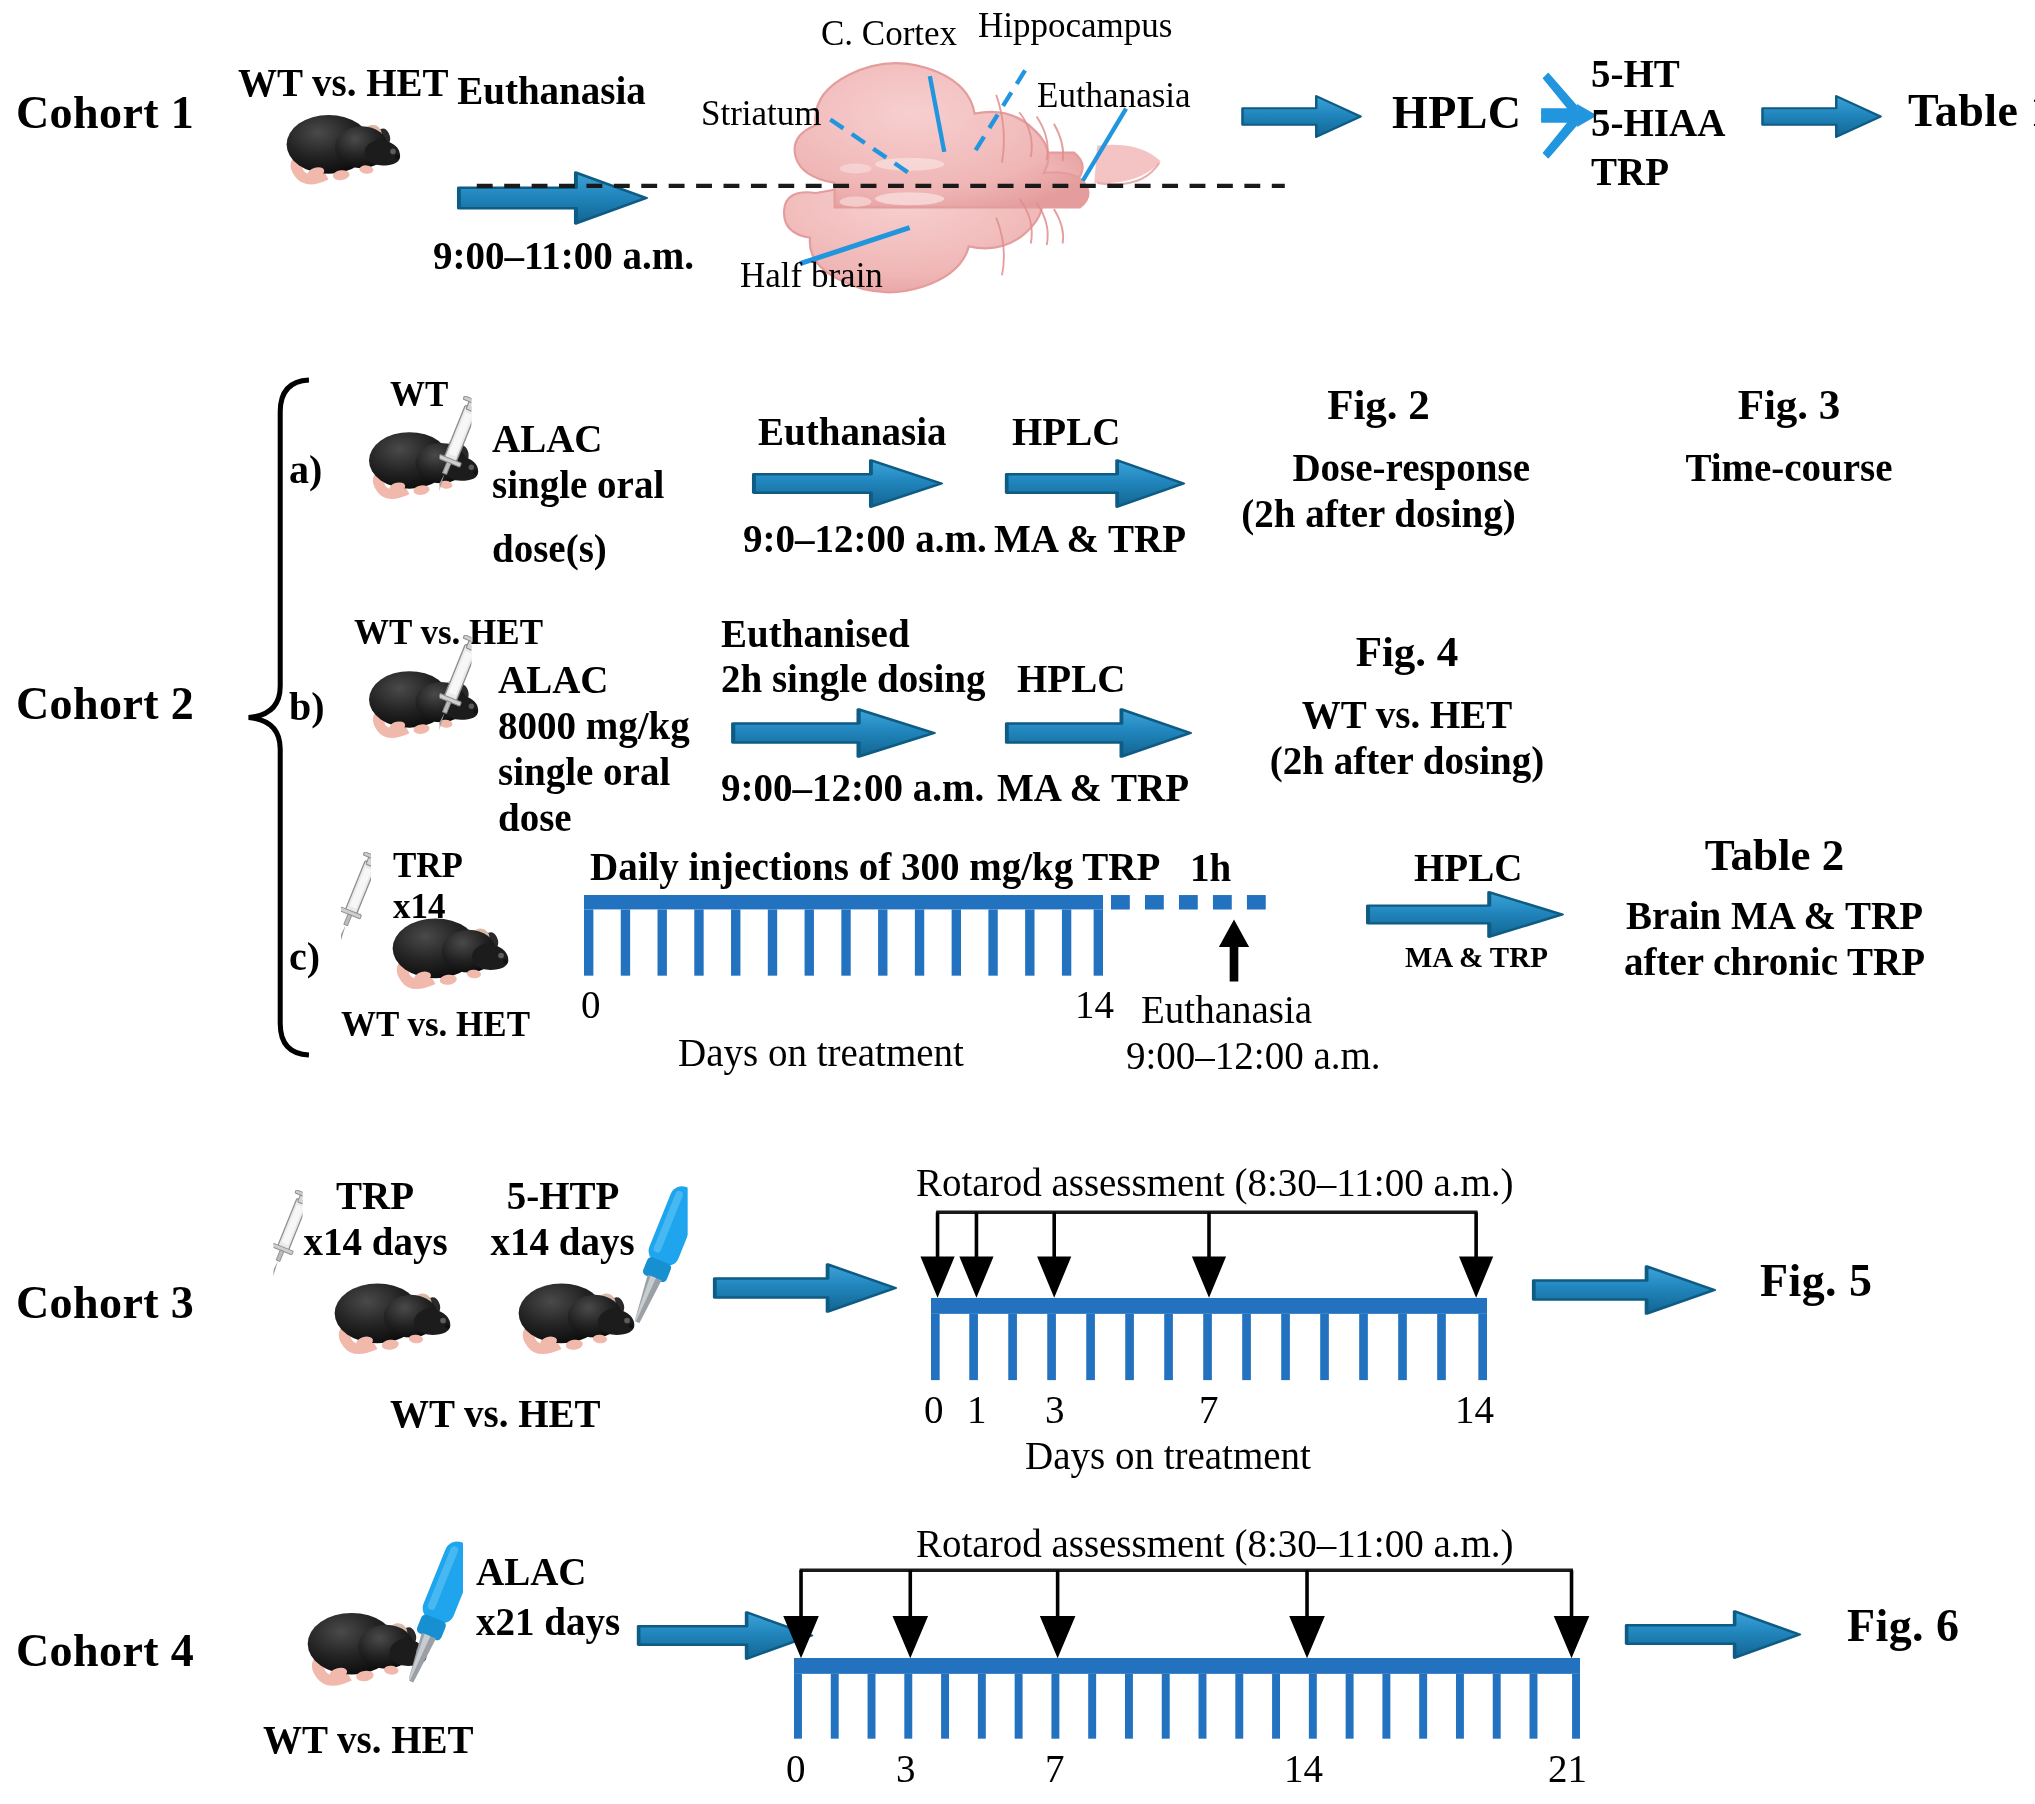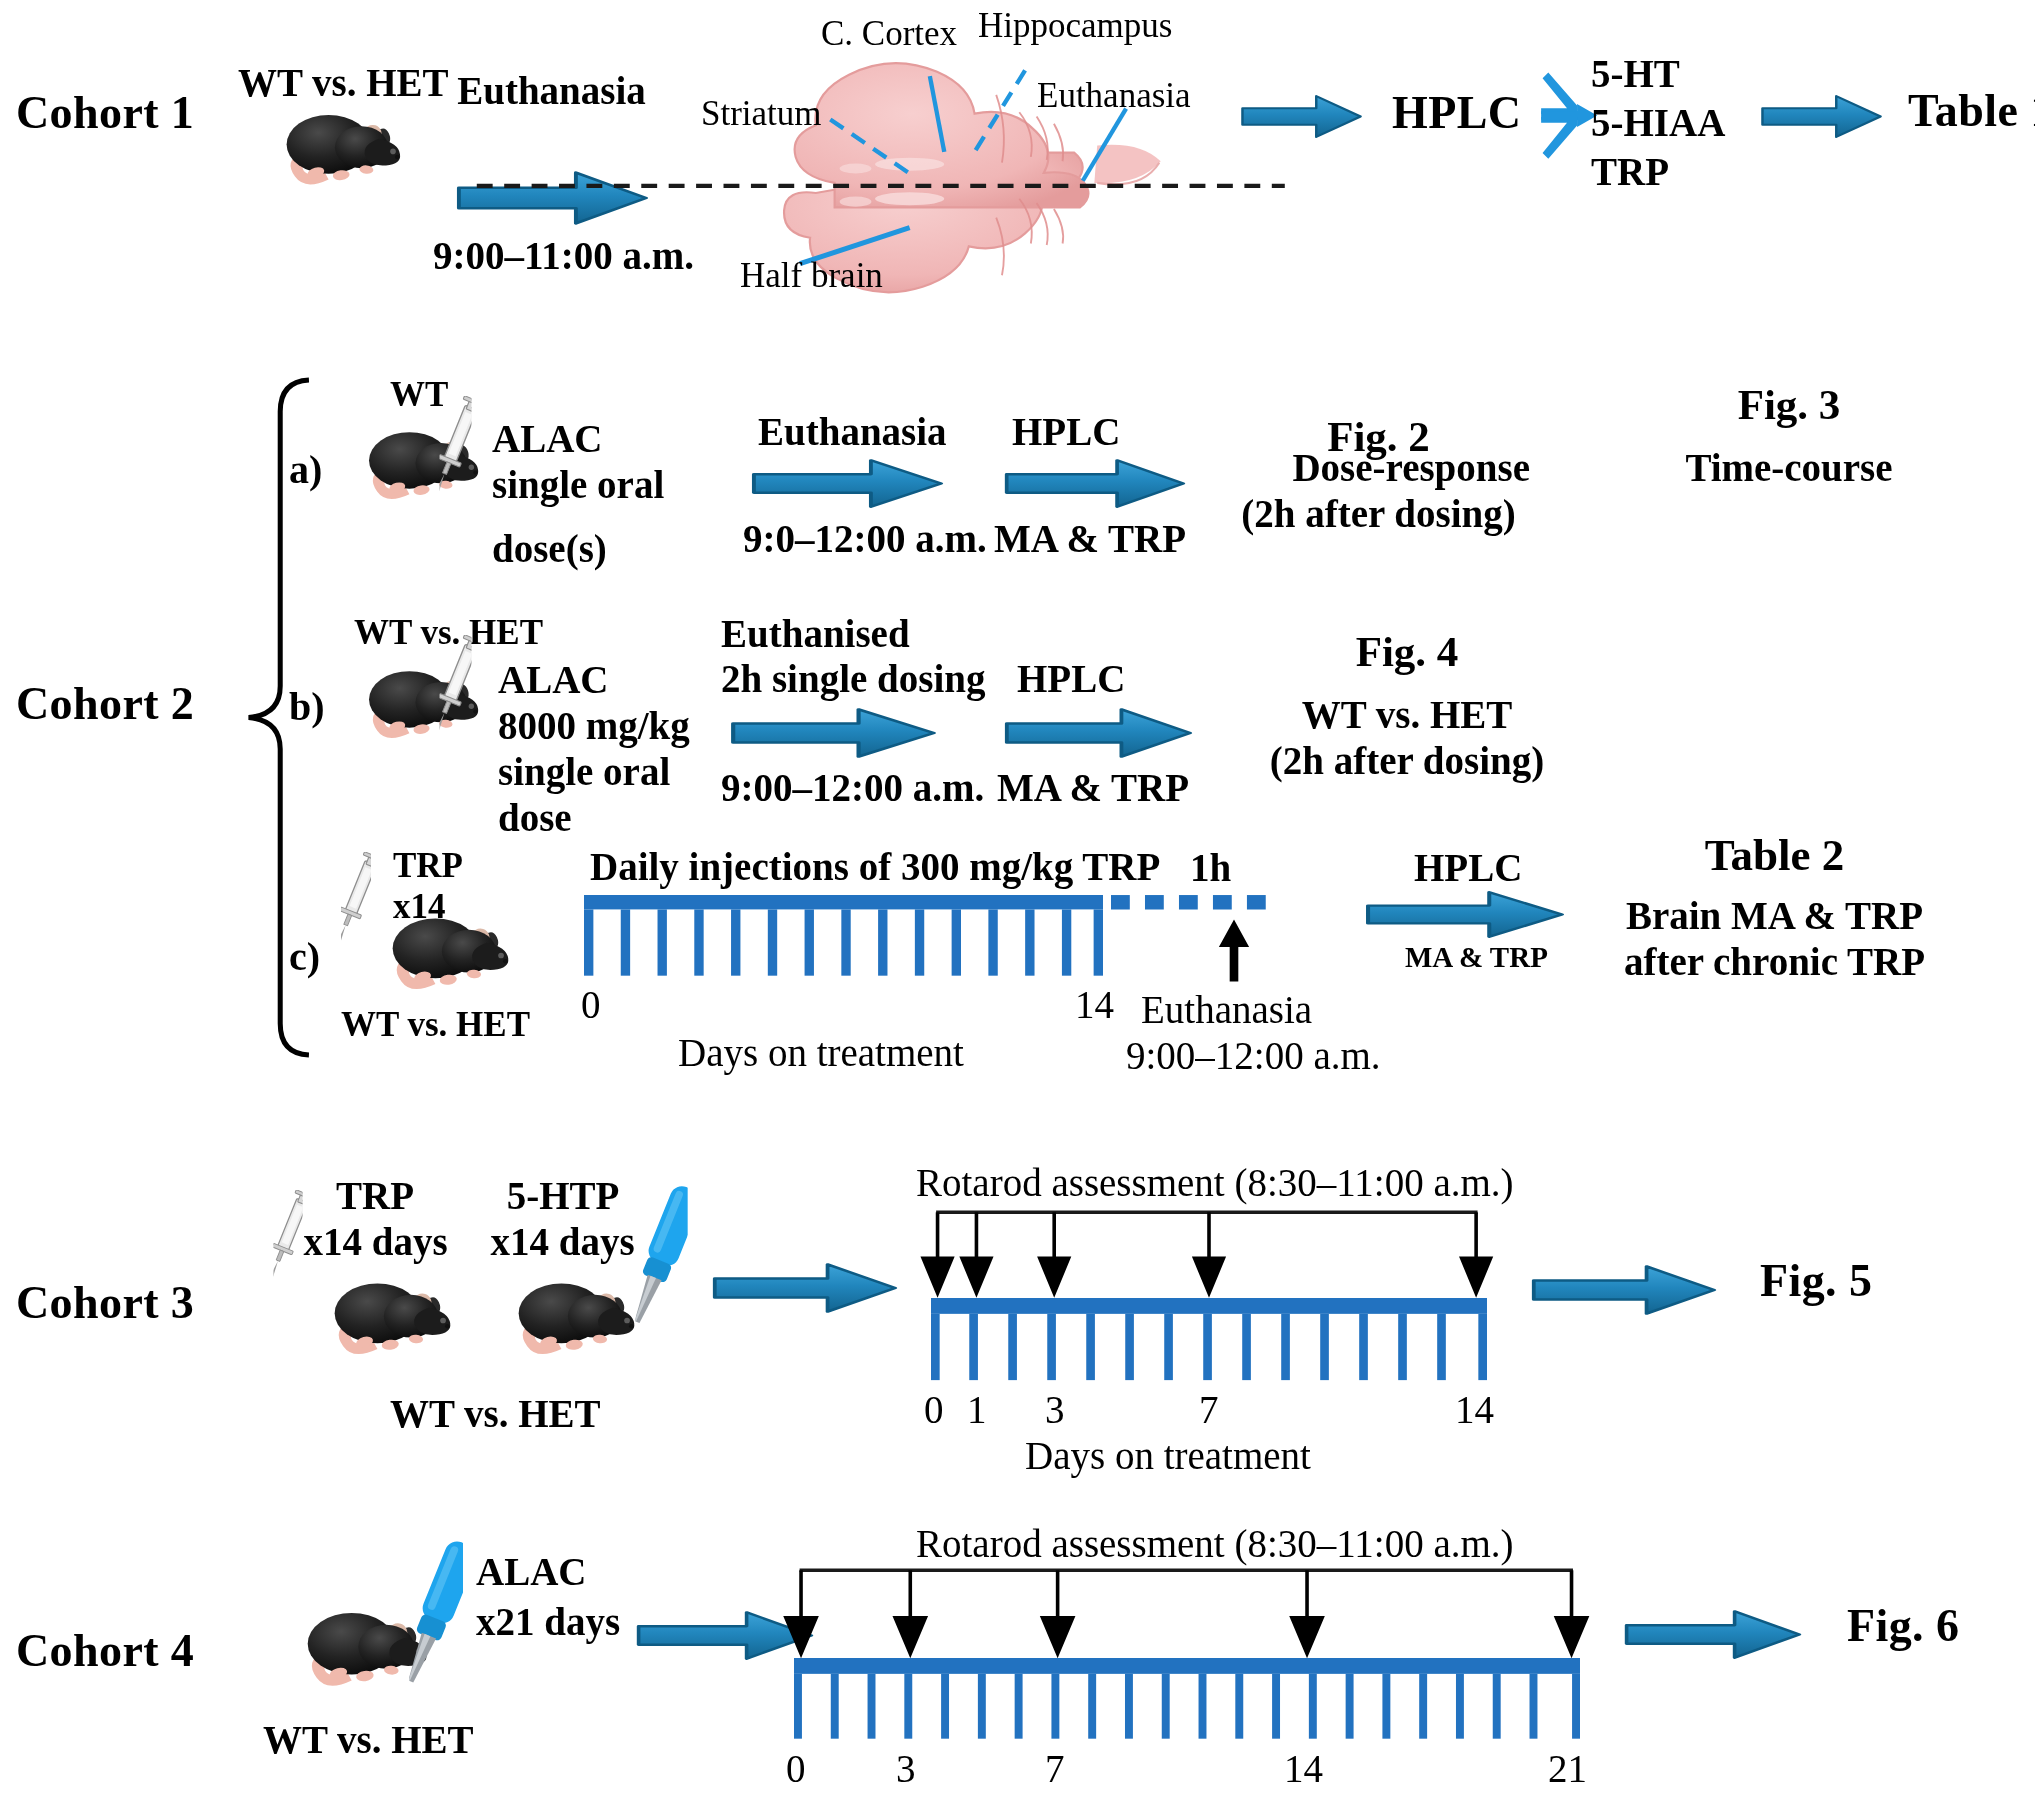--- a/index.html
+++ b/index.html
@@ -217,21 +217,21 @@
     <div class="abs txt big bold" style="left:743px;top:156px;">9:0–12:00 a.m.</div>
 
     <div class="abs txt big bold" style="left:1012px;top:49px;">HPLC</div>
     <div class="abs" style="left:1003px;top:97px;width:184px;height:51px;">
       <svg width="184" height="51" viewBox="0 0 100 44" preserveAspectRatio="none">
           <use href="#ico-block-arrow"></use>
         </svg>
     </div>
     <div class="abs txt big bold" style="left:994px;top:156px;">MA &amp; TRP</div>
 
-    <div class="abs txt bold ctr" style="left:1227px;top:20px;width:303px;font-size:43px;margin-top:32px;">Fig. 2</div>
+    <div class="abs txt bold ctr" style="left:1227px;top:20px;width:303px;font-size:43px;">Fig. 2</div>
     <div class="abs txt big bold ctr" style="left:1227px;top:85px;width:303px;text-align:right;">Dose-response</div>
     <div class="abs txt big bold ctr" style="left:1227px;top:131px;width:303px;">(2h after dosing)</div>
 
     <div class="abs txt bold ctr" style="left:1587px;top:20px;width:404px;font-size:43px;">Fig. 3</div>
     <div class="abs txt big bold ctr" style="left:1587px;top:85px;width:404px;">Time-course</div>
   </div>
 
   <div class="abs" style="left:0;top:245px;width:2035px;height:238px;">
     <div class="abs txt sublabel" style="left:289px;top:79px;">b)</div>
     <div class="abs txt med bold" style="left:354px;top:7.2px;">WT vs. HET</div>

